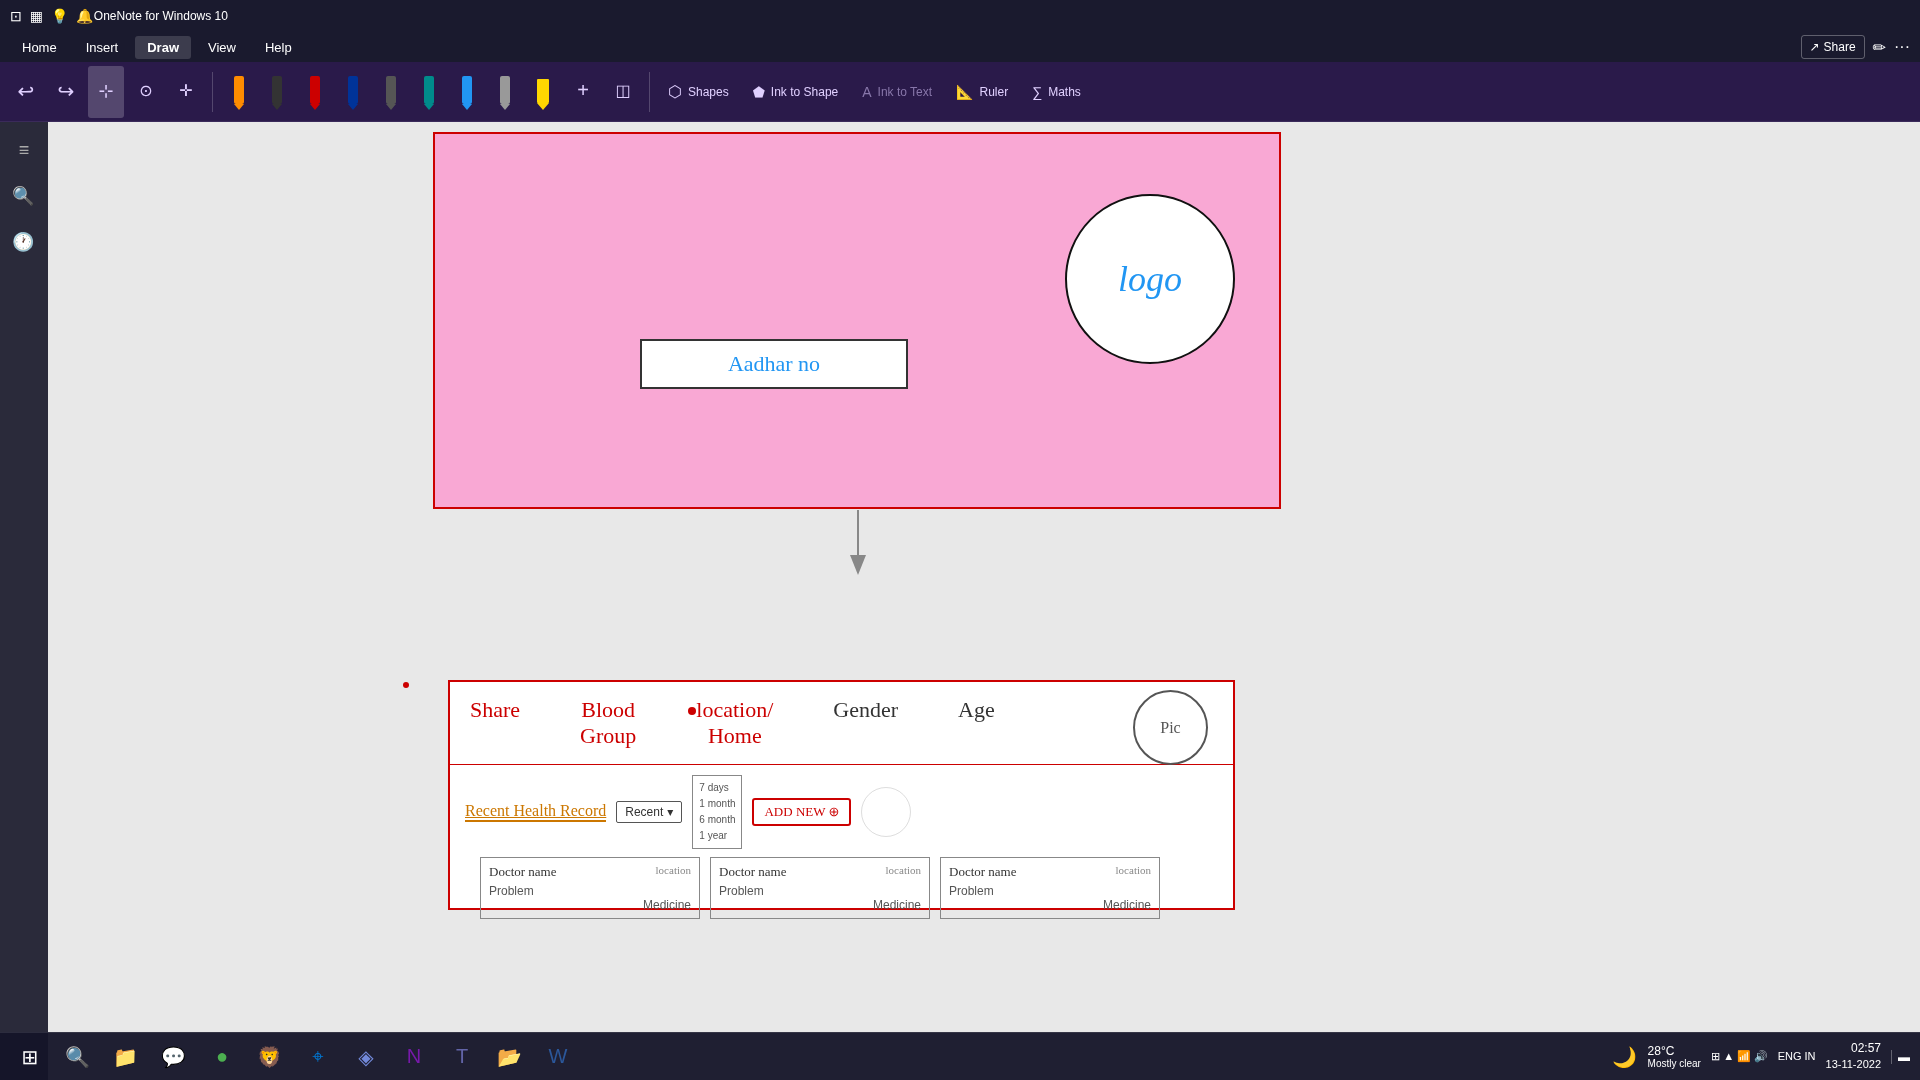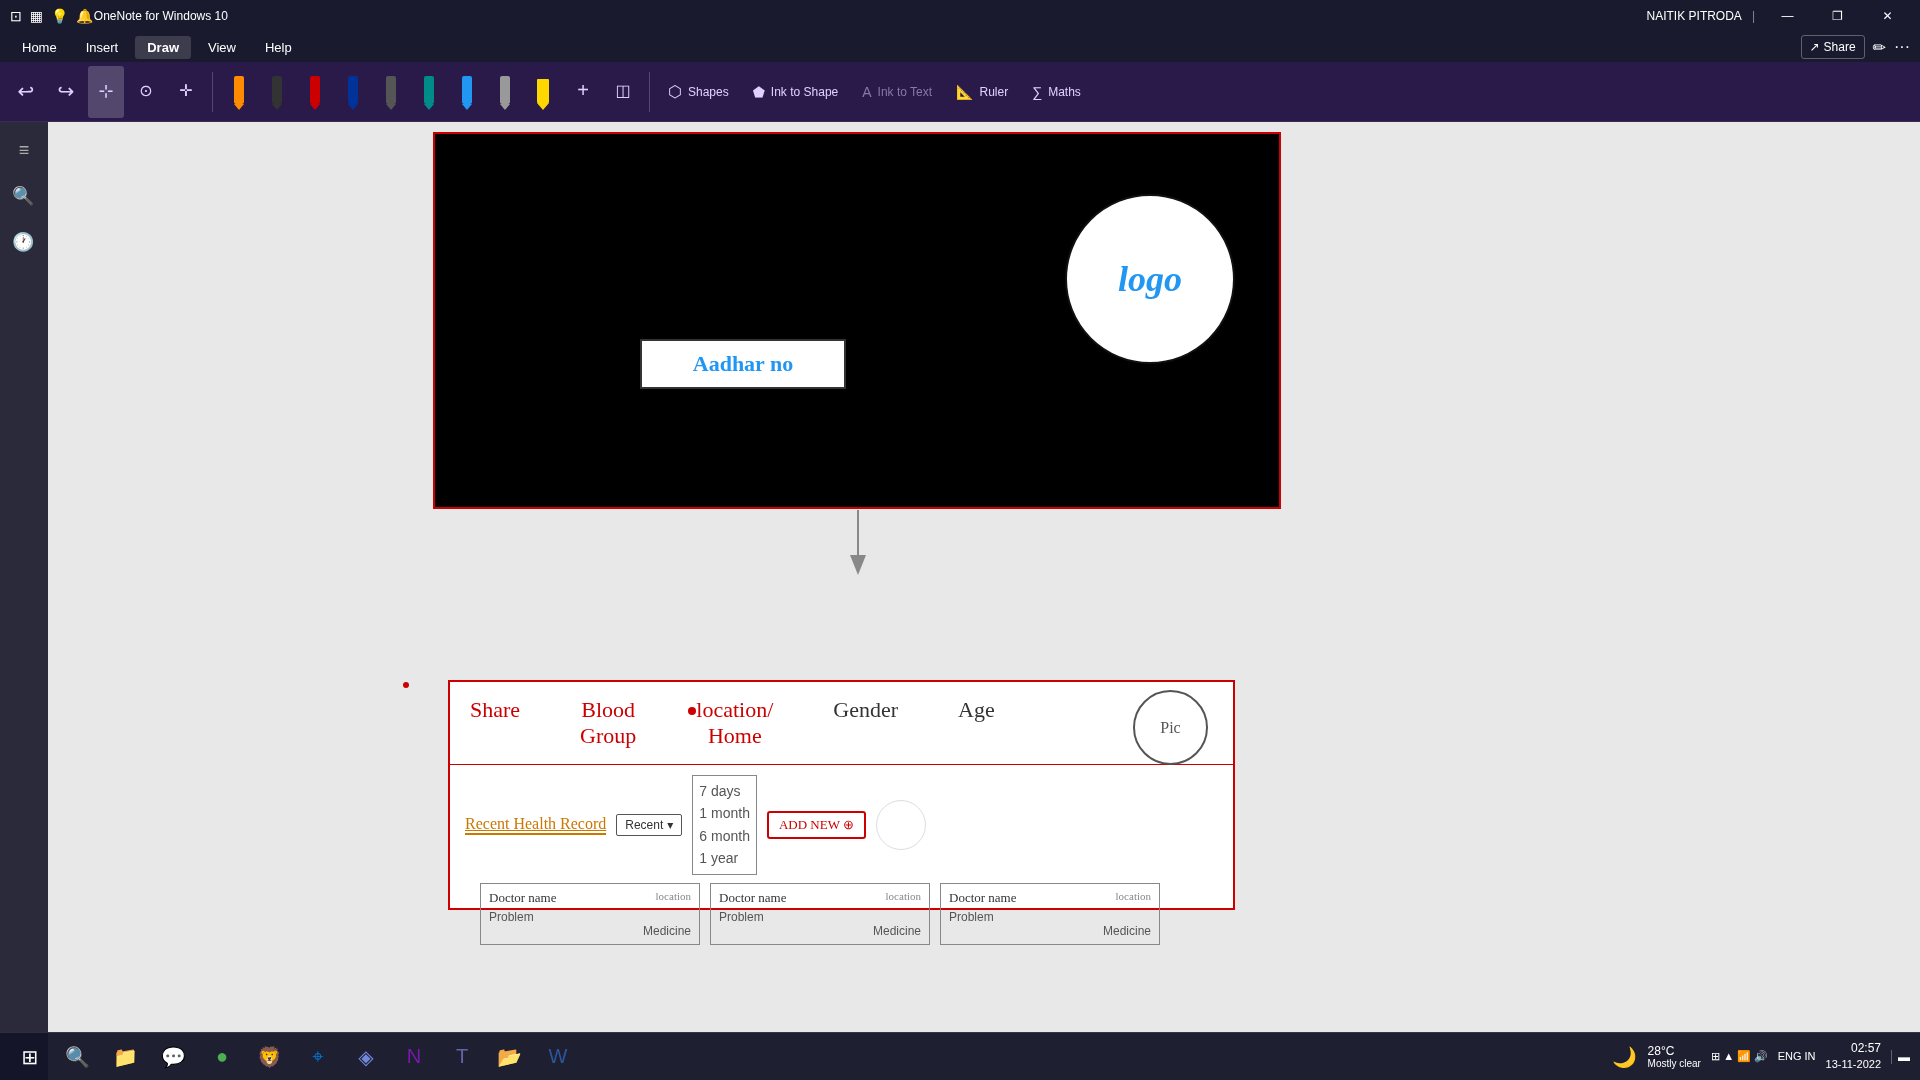--- a/index.html
+++ b/index.html
@@ -118,22 +118,21 @@
       position: absolute;
       top: 0; left: 0; right: 0; bottom: 0;
     }
 
     
     .frame1 {
       position: absolute;
       top: 10px; left: 385px;
       width: 848px; height: 377px;
       border: 2.5px solid #cc0000;
-      background: #000000;
-      font-weight: bold;
+      background: #f9a8d4;
     }
 
     
     .logo-circle {
       position: absolute;
       top: 30px; left: 320px;
       width: 170px; height: 170px;
       border: 2.5px solid #111;
       border-radius: 50%;
       display: flex; align-items: center; justify-content: center;
@@ -143,21 +142,21 @@
       font-family: 'Segoe Script', cursive;
       font-size: 36px;
       color: #2196F3;
       font-style: italic;
     }
 
     
     .aadhar-box {
       position: absolute;
       top: 205px; left: 205px;
-      width: 206px; height: 50px;
+      width: 268px; height: 50px;
       border: 2px solid #333;
       display: flex; align-items: center; justify-content: center;
       background: white;
     }
     .aadhar-text {
       font-family: 'Segoe Script', cursive;
       font-size: 22px;
       color: #2196F3;
     }
 
@@ -242,21 +241,21 @@
       border: 2px solid #cc0000;
       padding: 4px 10px;
       font-size: 13px;
       color: #cc0000;
       font-family: 'Segoe Script', cursive;
       border-radius: 3px;
     }
     .dropdown-options-preview {
       border: 1.5px solid #888;
       padding: 4px 6px;
-      font-size: 14px;
+      font-size: 10px;
       color: #555;
       line-height: 1.6;
     }
 
     
     .doctor-cards {
       display: flex;
       gap: 10px;
       padding: 0 15px;
     }
@@ -313,29 +312,20 @@
 <body>
 
 <div class="title-bar">
   <div class="top-icons">
     <span>⊡</span>
     <span>▦</span>
     <span>💡</span>
     <span>🔔</span>
   </div>
   <div class="title-bar-title">OneNote for Windows 10</div>
-  <div class="title-bar-right">
-    <span style="font-size:12px;">NAITIK PITRODA</span>
-    <span style="color:#888;">|</span>
-    <div class="title-bar-controls">
-      <span>—</span>
-      <span>❐</span>
-      <span class="close">✕</span>
-    </div>
-  </div>
 </div>
 
 <div class="menu-bar">
   <div class="menu-item">Home</div>
   <div class="menu-item">Insert</div>
   <div class="menu-item active">Draw</div>
   <div class="menu-item">View</div>
   <div class="menu-item">Help</div>
   <div style="margin-left:auto; display:flex; gap:8px; align-items:center;">
     <span style="color:white; font-size:12px; display:flex; align-items:center; gap:4px; cursor:pointer; padding:4px 8px; border:1px solid rgba(255,255,255,0.3); border-radius:3px;">

